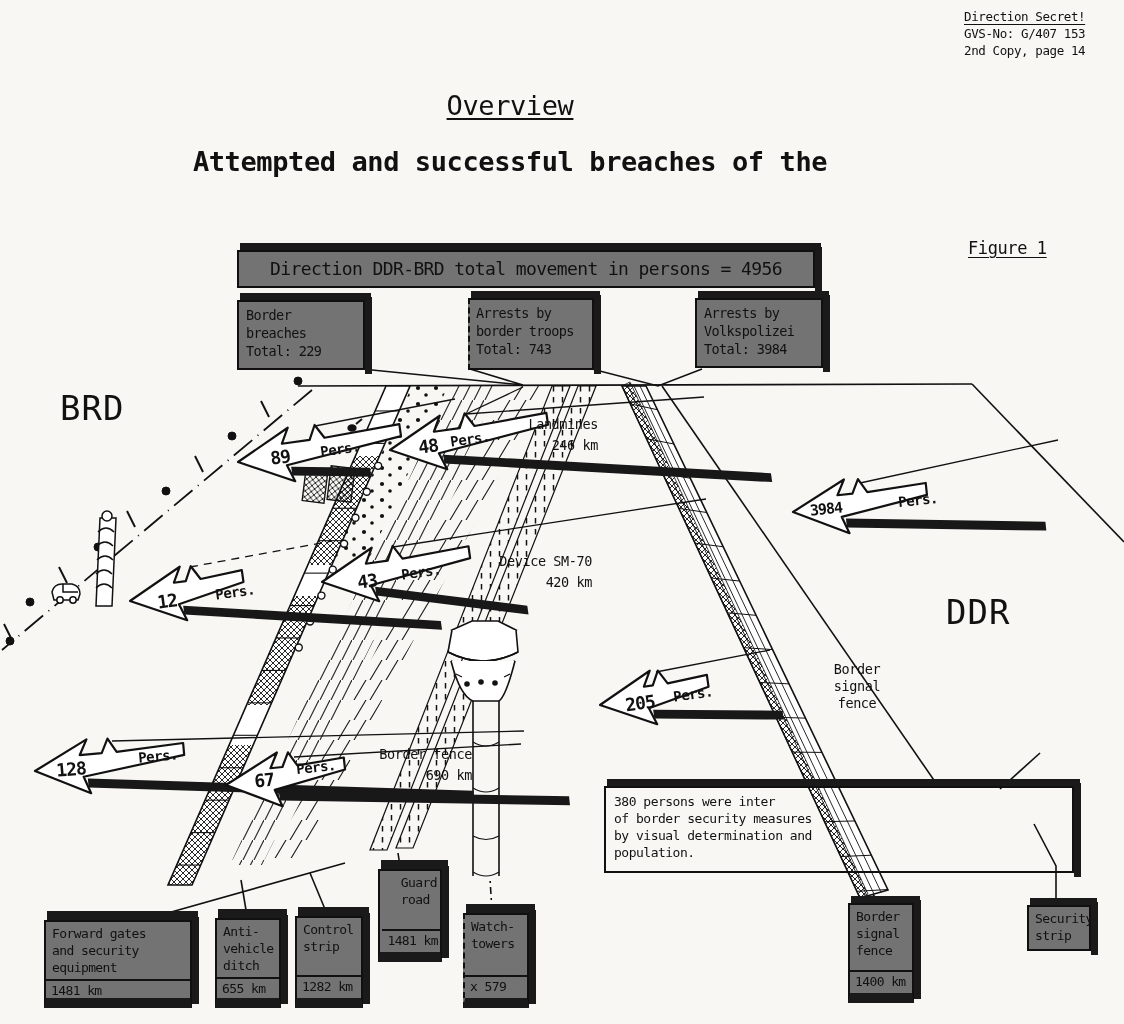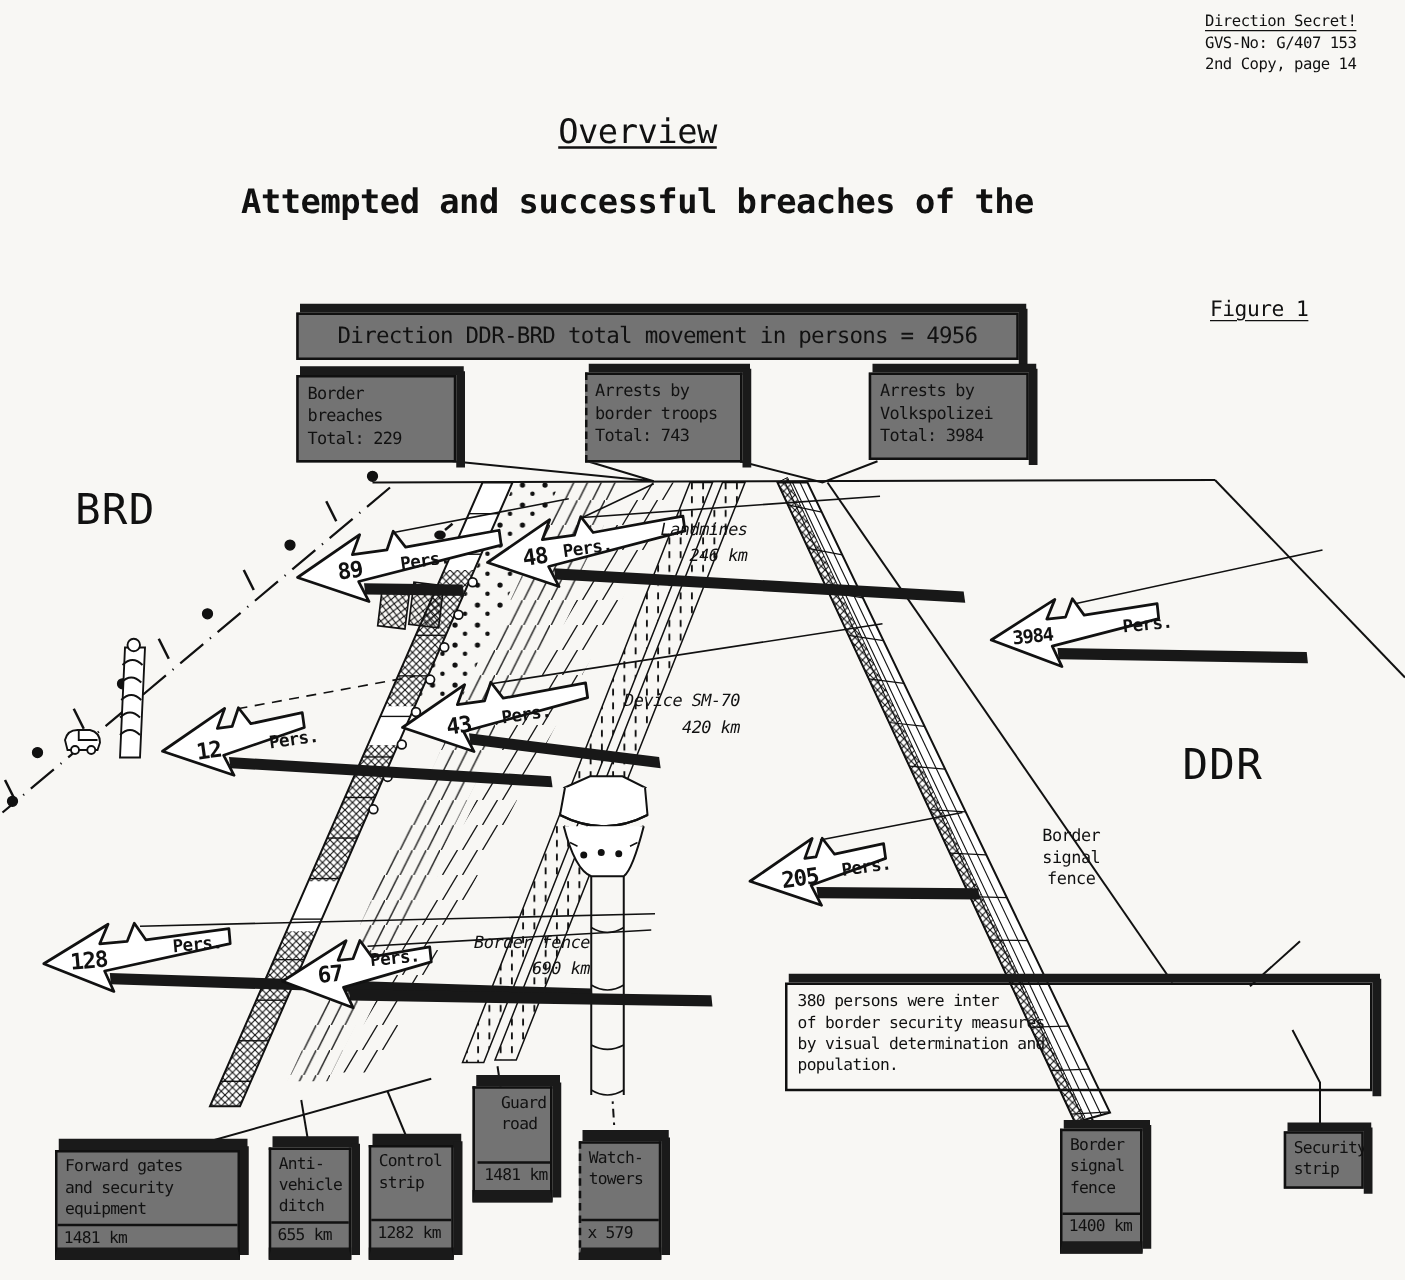--- a/index.html
+++ b/index.html
@@ -17,21 +17,21 @@
   .slab::after{content:"";position:absolute;right:-9px;top:-5px;width:7px;height:calc(100% + 11px);background:#1a1a1a;}
   .slab-thick::before{height:9px;top:-11px;}
   .notebox{background:transparent;}
   .legend-box{display:flex;flex-direction:column;font-size:13px;letter-spacing:-0.6px;line-height:1.3;}
   .legend-box .lab{flex:1;padding:4px 3px 2px 6px;}
   .legend-box .val{border-top:2px solid #111;padding:2px 2px 2px 5px;}
   .num{z-index:2;font-weight:bold;font-size:18px;letter-spacing:-1px;}
   .pers{z-index:2;font-weight:bold;font-size:14px;letter-spacing:-0.5px;}
   .feat{z-index:2;font-size:13.5px;letter-spacing:-0.4px;line-height:21px;}
   .center{text-align:center;}
-  .right{text-align:right;font-style:italic;}
+  .right{text-align:right;}
   .u{text-decoration:underline;text-underline-offset:3px;}
   .region{z-index:2;font-size:34px;letter-spacing:1px;}
 </style>
 </head>
 <body>
 
 <svg id="diagram" width="1124" height="1024" viewBox="0 0 1124 1024">
   <defs>
     <pattern id="pcross" width="6" height="6" patternUnits="userSpaceOnUse">
       <path d="M0,0 L6,6 M6,0 L0,6" stroke="#111" stroke-width="0.9" fill="none"></path>
@@ -291,21 +291,21 @@
 <div class="abs feat right pre" style="left:460px;top:414px;width:138px;">Landmines
 246 km</div>
 <div class="abs feat right pre" style="left:440px;top:551px;width:152px;">Device SM-70
 420 km</div>
 <div class="abs feat right pre" style="left:330px;top:744px;width:142px;">Border fence
 690 km</div>
 <div class="abs feat center pre" style="left:818px;top:661px;width:78px;line-height:17px;">Border
 signal
 fence</div>
 
-<div class="slab notebox" style="left:628px;top:786px;width:470px;height:87px;">
+<div class="slab notebox" style="left:604px;top:786px;width:470px;height:87px;">
   <div class="abs pre" style="left:8px;top:5px;width:240px;font-size:13px;letter-spacing:-0.5px;line-height:17px;">380 persons were inter
 of border security measures
 by visual determination and
 population.</div>
 </div>
 
 <div class="slab slab-thick legend-box" style="left:44px;top:920px;width:148px;height:88px;border-bottom:10px solid #1a1a1a;">
   <div class="lab pre">Forward gates
 and security
 equipment</div>

